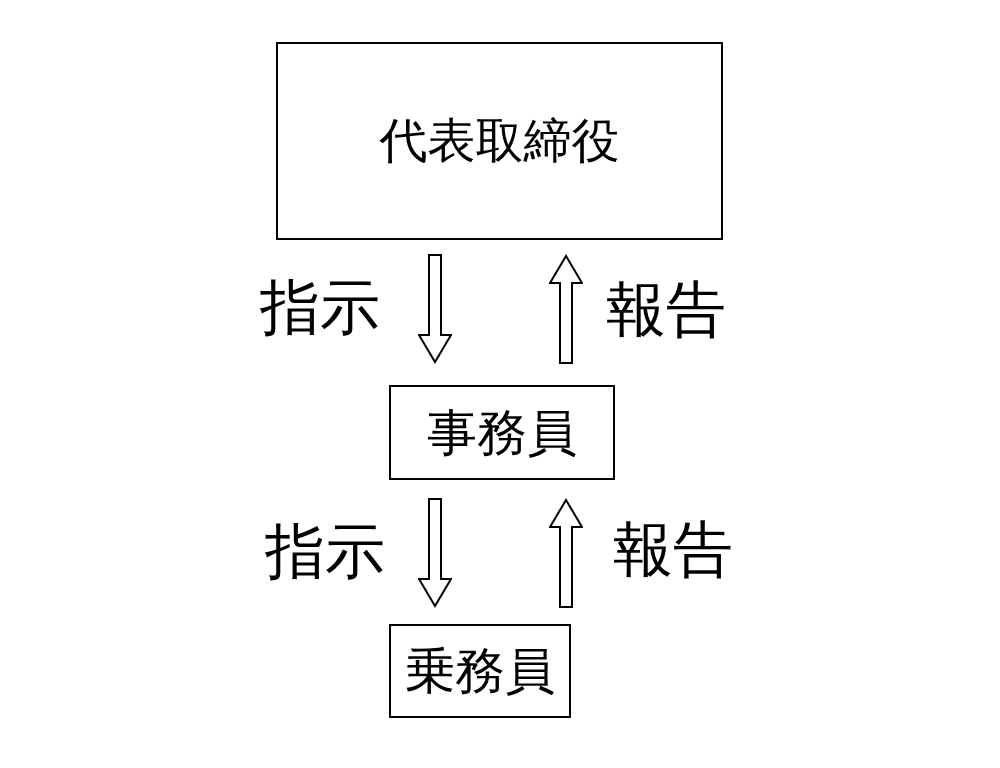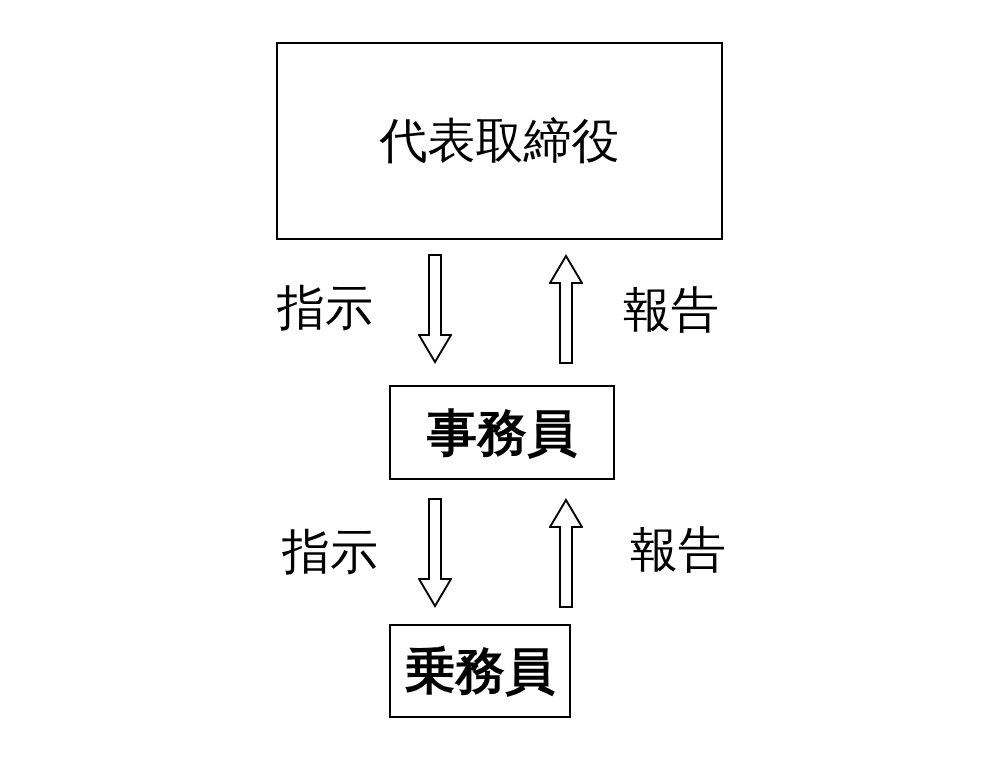--- a/index.html
+++ b/index.html
@@ -52,29 +52,28 @@
   .box-bot {
     left: 389px;
     top: 624px;
     width: 182px;
     height: 94px;
   }
   .box-single {
     font-size: 50px;
     line-height: 54px;
     white-space: nowrap;
-    font-weight: bold;
   }
   .edge-label {
     position: absolute;
     width: 130px;
     height: 60px;
-    font-size: 48px;
+    font-size: 60px;
     line-height: 60px;
-    text-align: center;
+    text-align: left;
     white-space: nowrap;
   }
   .lbl-shiji-1  { left: 260px; top: 278px; }
   .lbl-hokoku-1 { left: 606px; top: 280px; }
   .lbl-shiji-2  { left: 265px; top: 522px; }
   .lbl-hokoku-2 { left: 613px; top: 520px; }
   .arrow {
     position: absolute;
     width: 34px;
     height: 110px;

